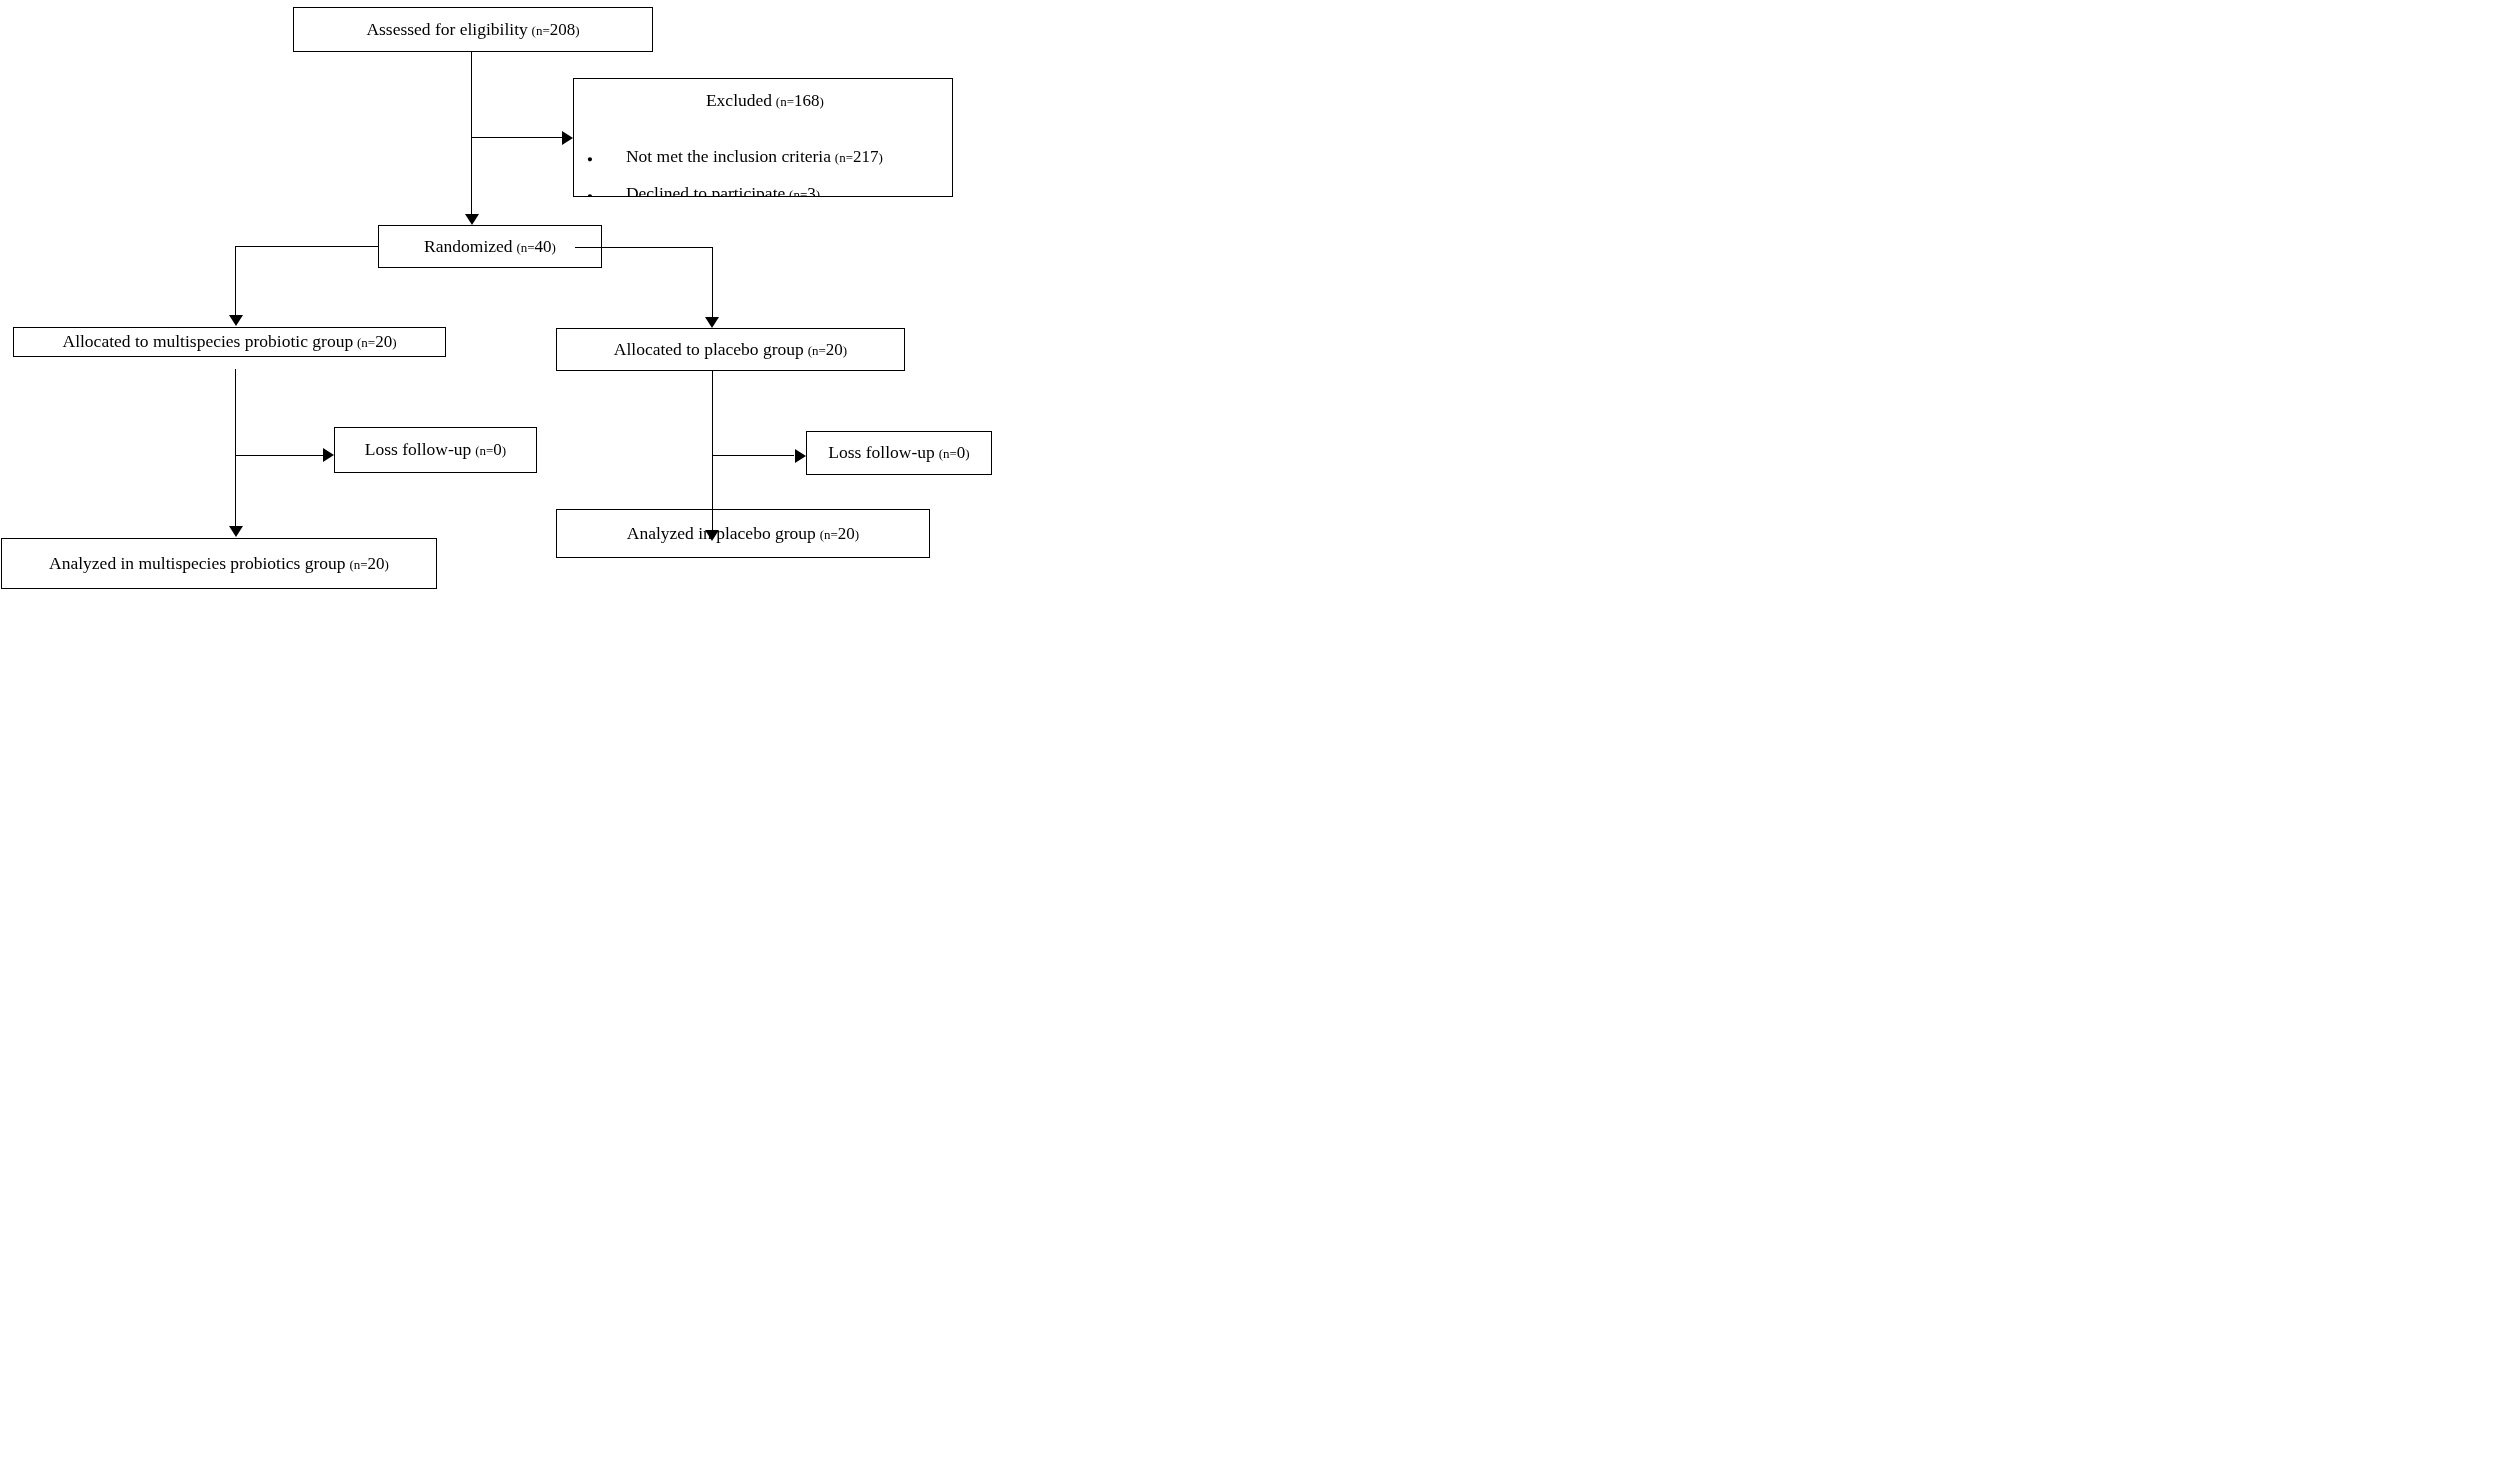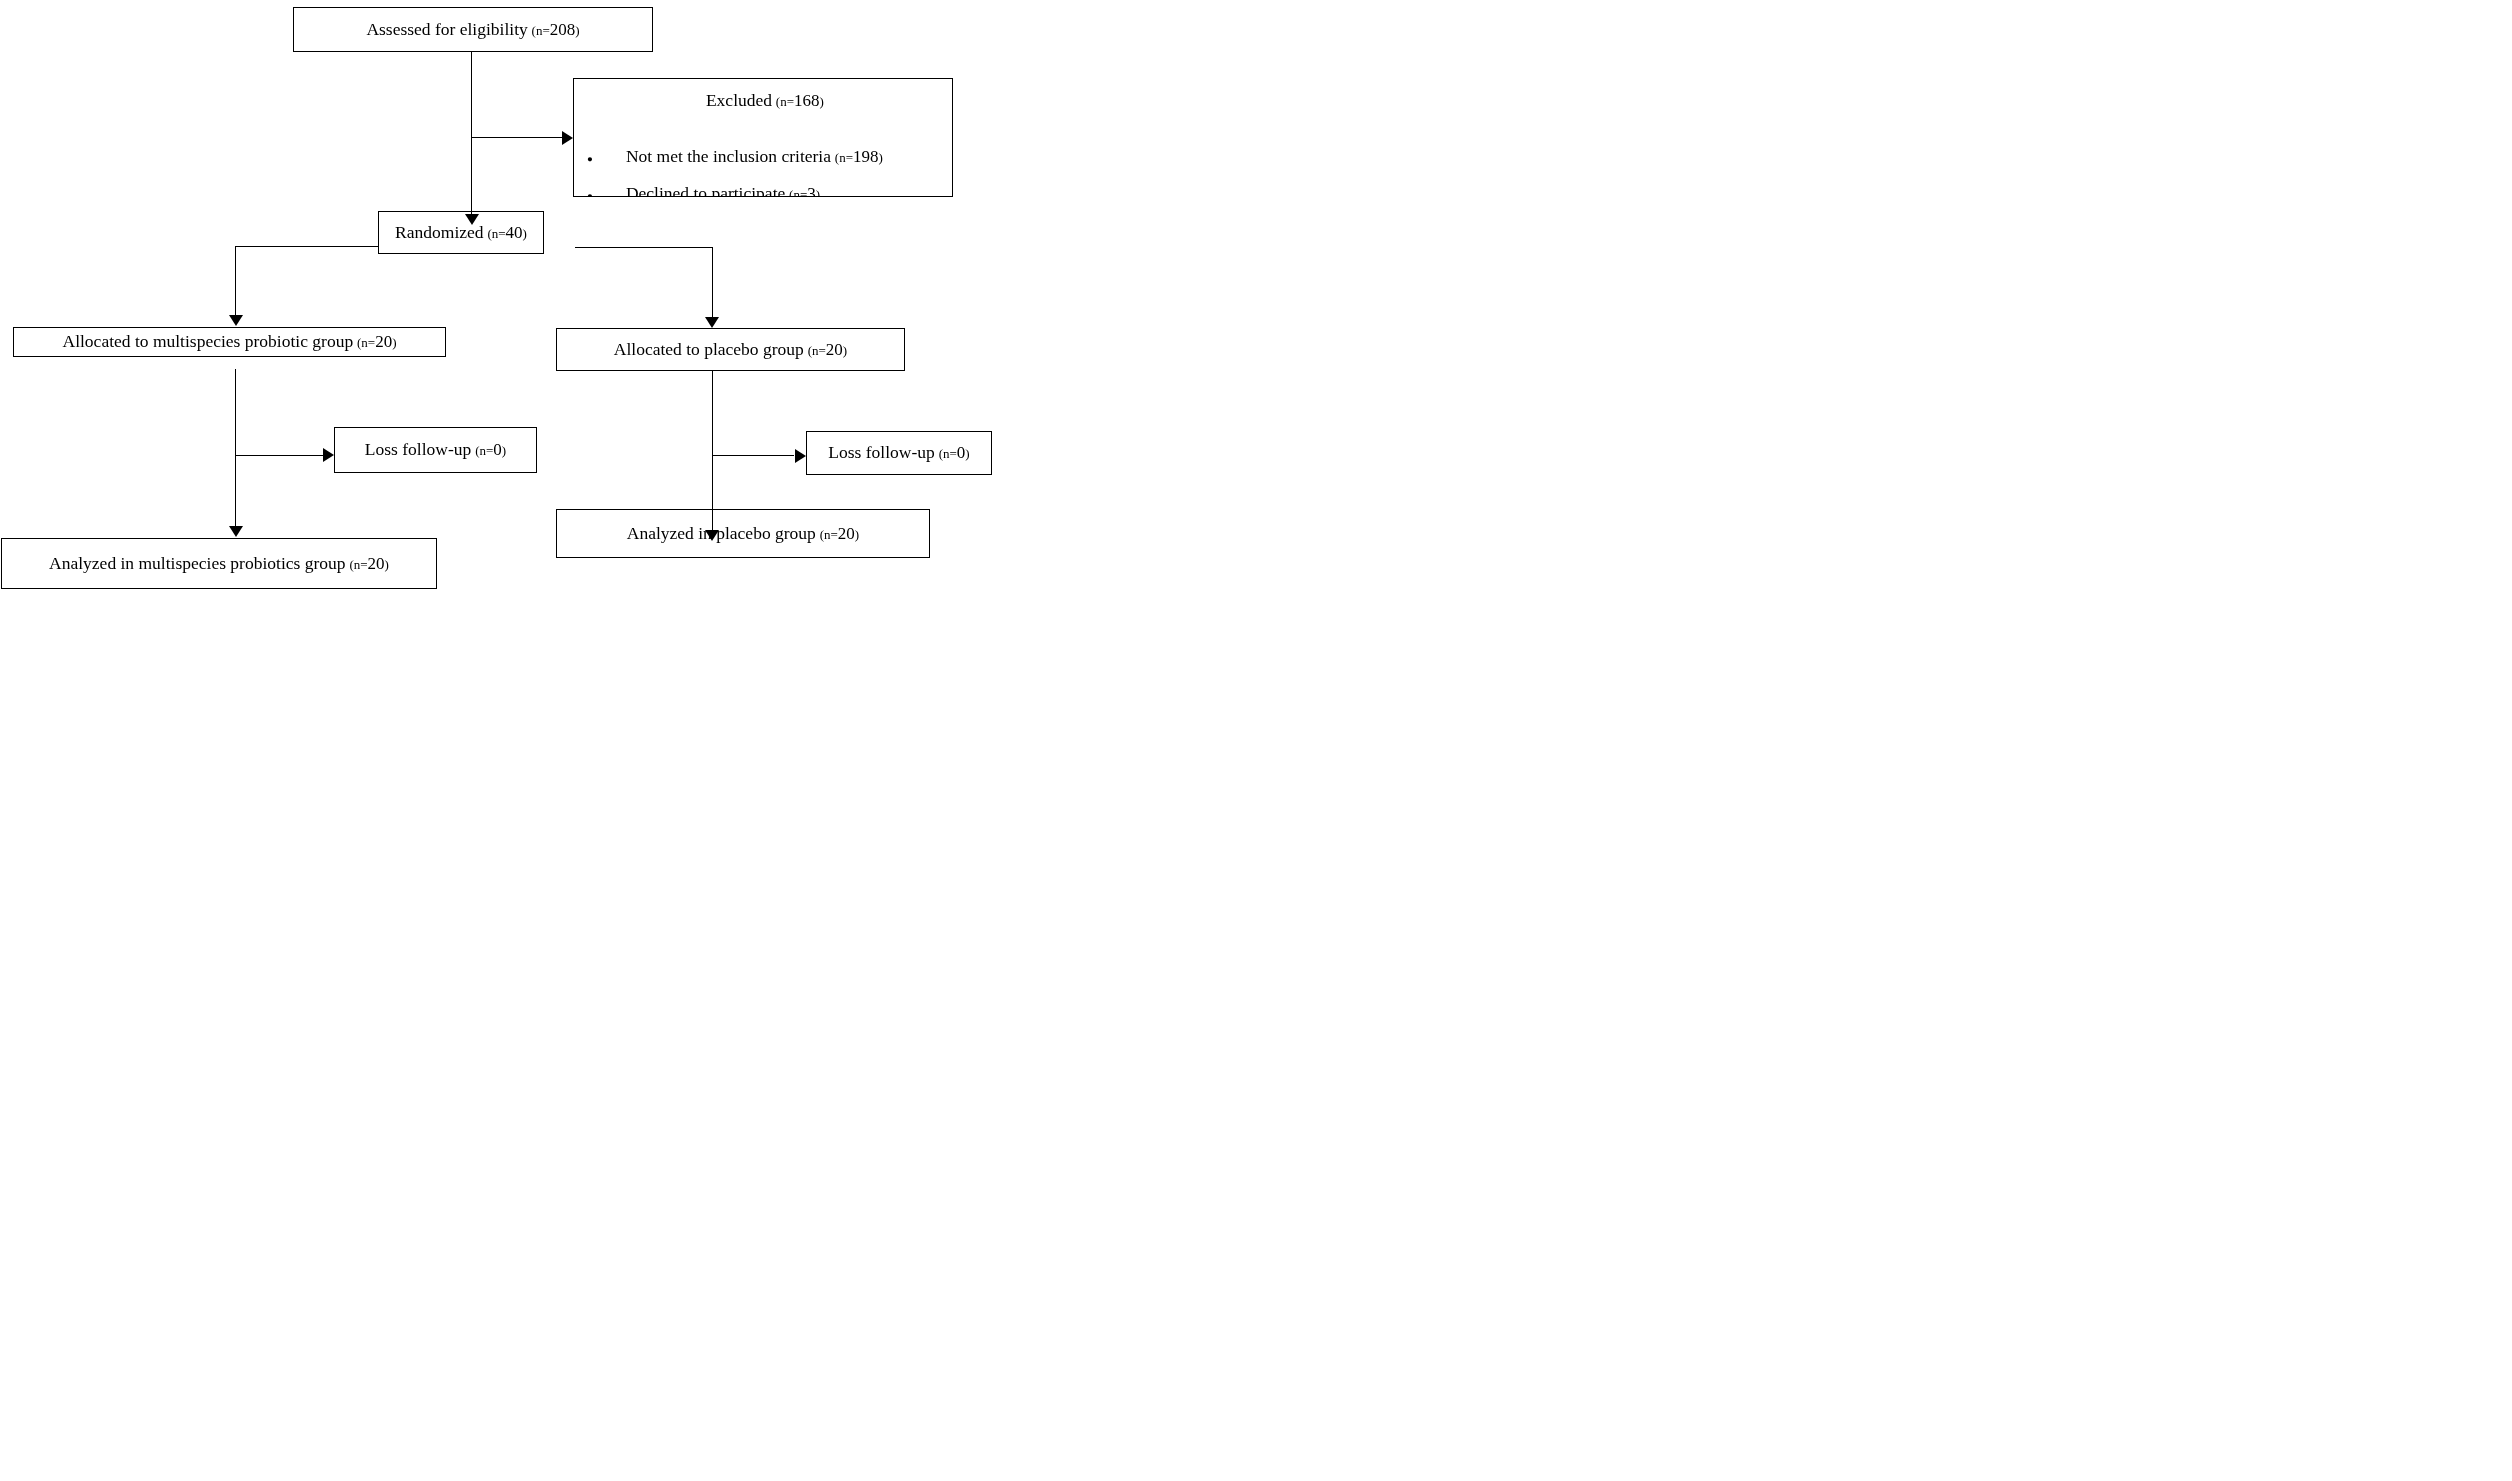--- a/index.html
+++ b/index.html
@@ -97,30 +97,30 @@
 
   <div class="box" style="left:293px; top:7.1px; width:360px; height:45px;">
     <div class="label-line"><span>Assessed for eligibility</span><span class="ngrp"><span class="np">(n=</span><span class="nv">208</span><span class="np">)</span></span></div>
   </div>
 
   <div class="box box-excluded" style="left:573px; top:78px; width:380px; height:119px;">
     <p class="exc-title"><span>Excluded</span><span class="ngrp"><span class="np">(n=</span><span class="nv">168</span><span class="np">)</span></span></p>
     <div class="exc-bullets">
       <div class="bullet-row">
         <span class="bullet-dot">●</span>
-        <span><span>Not met the inclusion criteria</span><span class="ngrp"><span class="np">(n=</span><span class="nv">198</span><span class="np">)</span></span></span>
+        <span><span>Not met the inclusion criteria</span><span class="ngrp"><span class="np">(n=</span><span class="nv">217</span><span class="np">)</span></span></span>
       </div>
       <div class="bullet-row">
         <span class="bullet-dot">●</span>
         <span><span>Declined to participate</span><span class="ngrp"><span class="np">(n=</span><span class="nv">3</span><span class="np">)</span></span></span>
       </div>
     </div>
   </div>
 
-  <div class="box" style="left:378px; top:211px; width:166px; height:43px;">
+  <div class="box" style="left:378px; top:225px; width:224px; height:43px;">
     <div class="label-line"><span>Randomized</span><span class="ngrp"><span class="np">(n=</span><span class="nv">40</span><span class="np">)</span></span></div>
   </div>
 
   <div class="box" style="left:13px; top:327px; width:433px; height:30px;">
     <div class="label-line"><span>Allocated to multispecies probiotic group</span><span class="ngrp"><span class="np">(n=</span><span class="nv">20</span><span class="np">)</span></span></div>
   </div>
 
   <div class="box" style="left:556px; top:328px; width:349px; height:43px;">
     <div class="label-line"><span>Allocated to placebo group</span><span class="ngrp"><span class="np">(n=</span><span class="nv">20</span><span class="np">)</span></span></div>
   </div>

